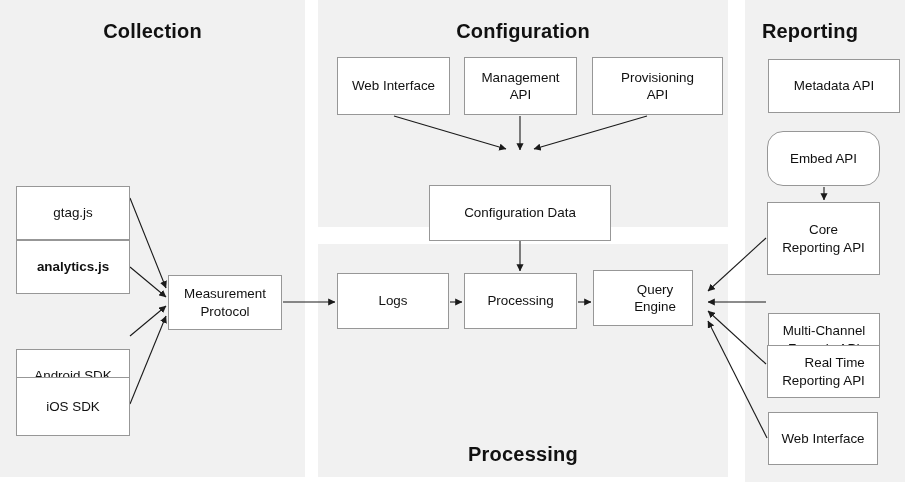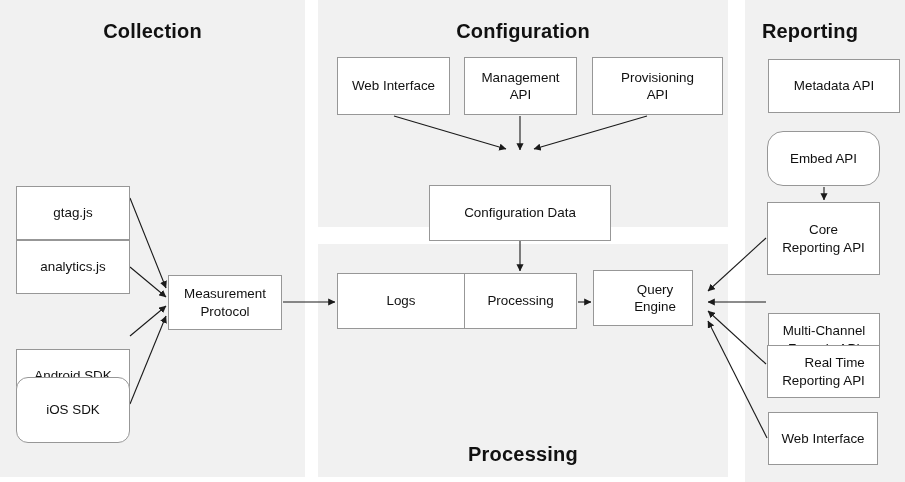--- a/index.html
+++ b/index.html
@@ -93,34 +93,34 @@
     <line x1="647" y1="116" x2="534" y2="149" marker-end="url(#ah)"></line>
     <line x1="520" y1="210" x2="520" y2="271" marker-start="url(#ah)" marker-end="url(#ah)"></line>
     <line x1="824" y1="187" x2="824" y2="200" marker-end="url(#ah)"></line>
     <line x1="766" y1="238" x2="708" y2="291" marker-end="url(#ah)"></line>
     <line x1="766" y1="302" x2="708" y2="302" marker-end="url(#ah)"></line>
     <line x1="766" y1="364" x2="708" y2="311" marker-end="url(#ah)"></line>
     <line x1="767" y1="438" x2="708" y2="321" marker-end="url(#ah)"></line>
   </svg>
 
   <div class="node" style="left:16px; top:154px; width:114px; height:54px;margin-top:32px;">gtag.js</div>
-  <div class="node" style="left:16px; top:240px; width:114px; height:54px;">analytics.js</div>
+  <div class="node" style="left:16px; top:240px; width:114px; height:54px;font-weight:bold;">analytics.js</div>
   <div class="node" style="left:16px; top:309px; width:114px; height:54px;margin-top:40px;">Android SDK</div>
-  <div class="node" style="left:16px; top:377px; width:114px; height:66px;border-radius:12px;">iOS SDK</div>
+  <div class="node" style="left:16px; top:377px; width:114px; height:59px;">iOS SDK</div>
   <div class="node" style="left:168px; top:275px; width:114px; height:55px;">Measurement
 Protocol</div>
 
   <div class="node" style="left:337px; top:57px; width:113px; height:58px;">Web Interface</div>
   <div class="node" style="left:464px; top:57px; width:113px; height:58px;">Management
 API</div>
   <div class="node" style="left:592px; top:57px; width:131px; height:58px;">Provisioning
 API</div>
   <div class="node" style="left:429px; top:152px; width:182px; height:56px;margin-top:33px;">Configuration Data</div>
 
-  <div class="node" style="left:337px; top:273px; width:128px; height:56px;">Logs</div>
+  <div class="node" style="left:337px; top:273px; width:112px; height:56px;">Logs</div>
   <div class="node" style="left:464px; top:273px; width:113px; height:56px;">Processing</div>
   <div class="node" style="left:593px; top:270px; width:100px; height:56px;padding-left:24px;">Query Engine</div>
 
   <div class="node" style="left:768px; top:59px; width:132px; height:54px;">Metadata API</div>
   <div class="node" style="left:767px; top:131px; width:113px; height:55px;border-radius:16px;">Embed API</div>
   <div class="node" style="left:767px; top:202px; width:113px; height:73px;">Core
 Reporting API</div>
   <div class="node" style="left:768px; top:275px; width:112px; height:53px;margin-top:38px;">Multi-Channel
 Funnels API</div>
   <div class="node" style="left:767px; top:345px; width:113px; height:53px;text-align:right;">Real Time

